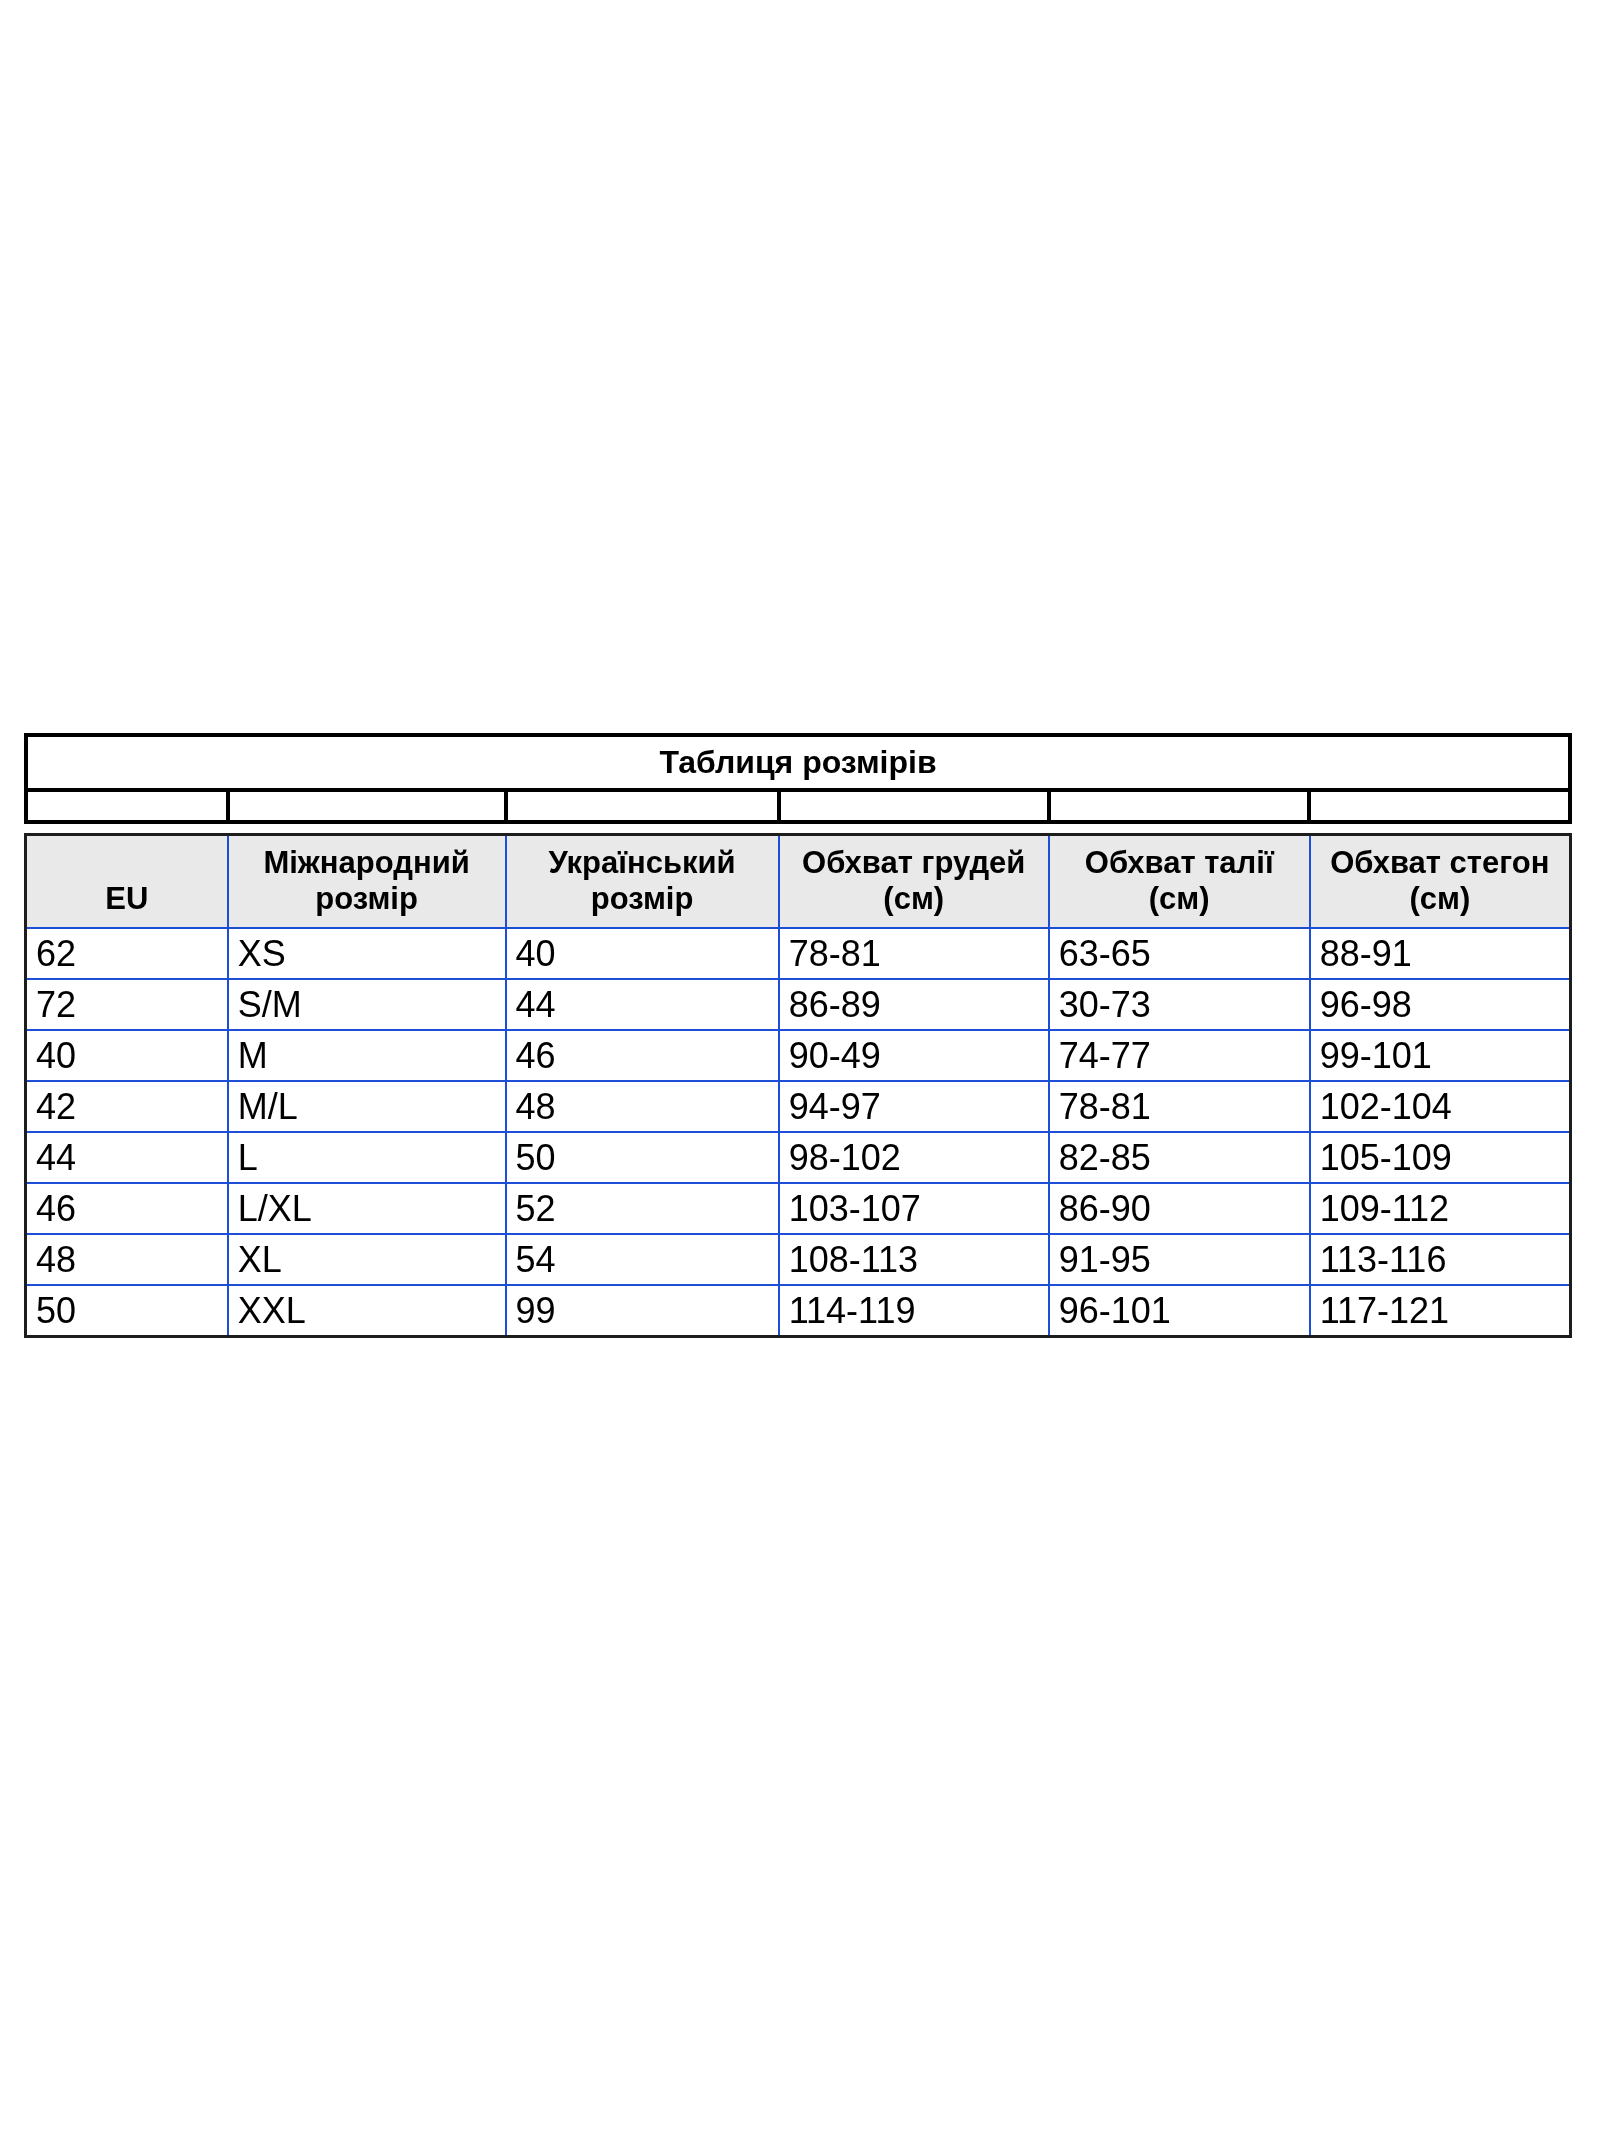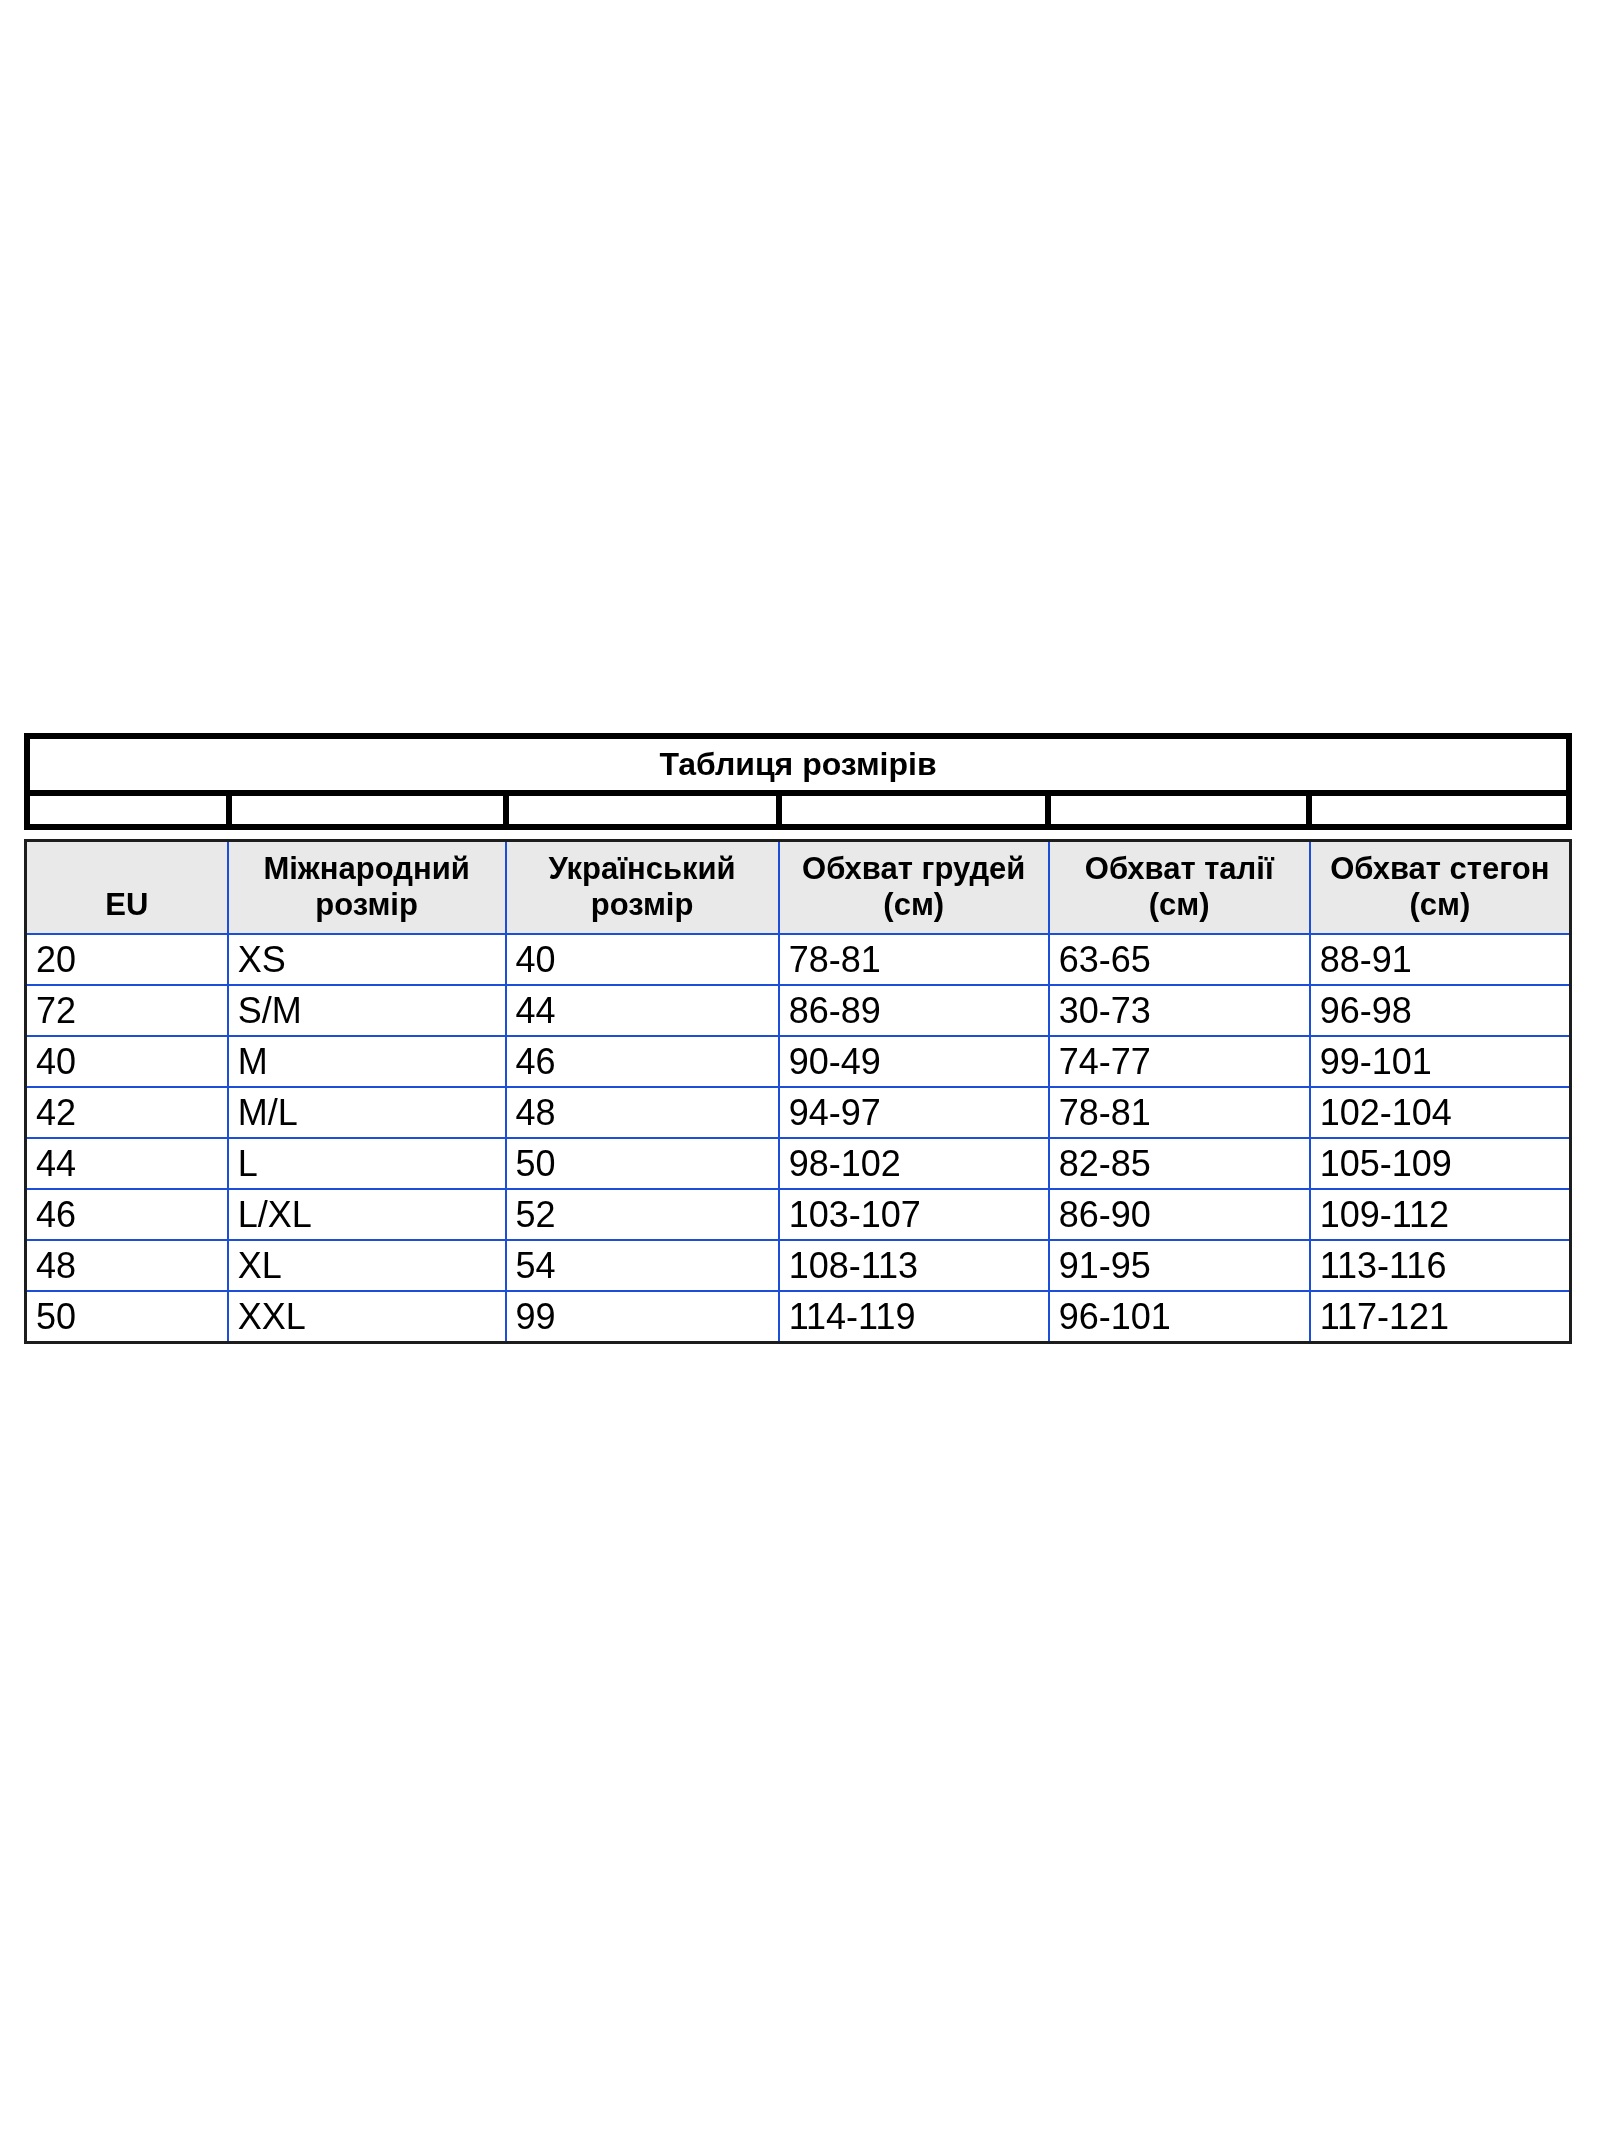--- a/index.html
+++ b/index.html
@@ -25,21 +25,21 @@
   }
   col.c0 { width: 13.1%; }
   col.c1 { width: 18.0%; }
   col.c2 { width: 17.7%; }
   col.c3 { width: 17.5%; }
   col.c4 { width: 16.9%; }
   col.c5 { width: 16.9%; }
 
   
   .cap-table td {
-    border: 6px solid #000000;
+    border: 4px solid #000000;
     padding: 0;
   }
   .cap-title-cell {
     height: 51px;
     text-align: center;
     vertical-align: middle;
     font-weight: bold;
     font-size: 32px;
   }
   .cap-empty-row td {
@@ -118,21 +118,21 @@
         <th>EU</th>
         <th>Міжнародний розмір</th>
         <th>Український розмір</th>
         <th>Обхват грудей (см)</th>
         <th>Обхват талії (см)</th>
         <th>Обхват стегон (см)</th>
       </tr>
     </thead>
     <tbody>
       <tr>
-        <td>20</td>
+        <td>62</td>
         <td>XS</td>
         <td>40</td>
         <td>78-81</td>
         <td>63-65</td>
         <td>88-91</td>
       </tr>
       <tr>
         <td>72</td>
         <td>S/M</td>
         <td>44</td>

